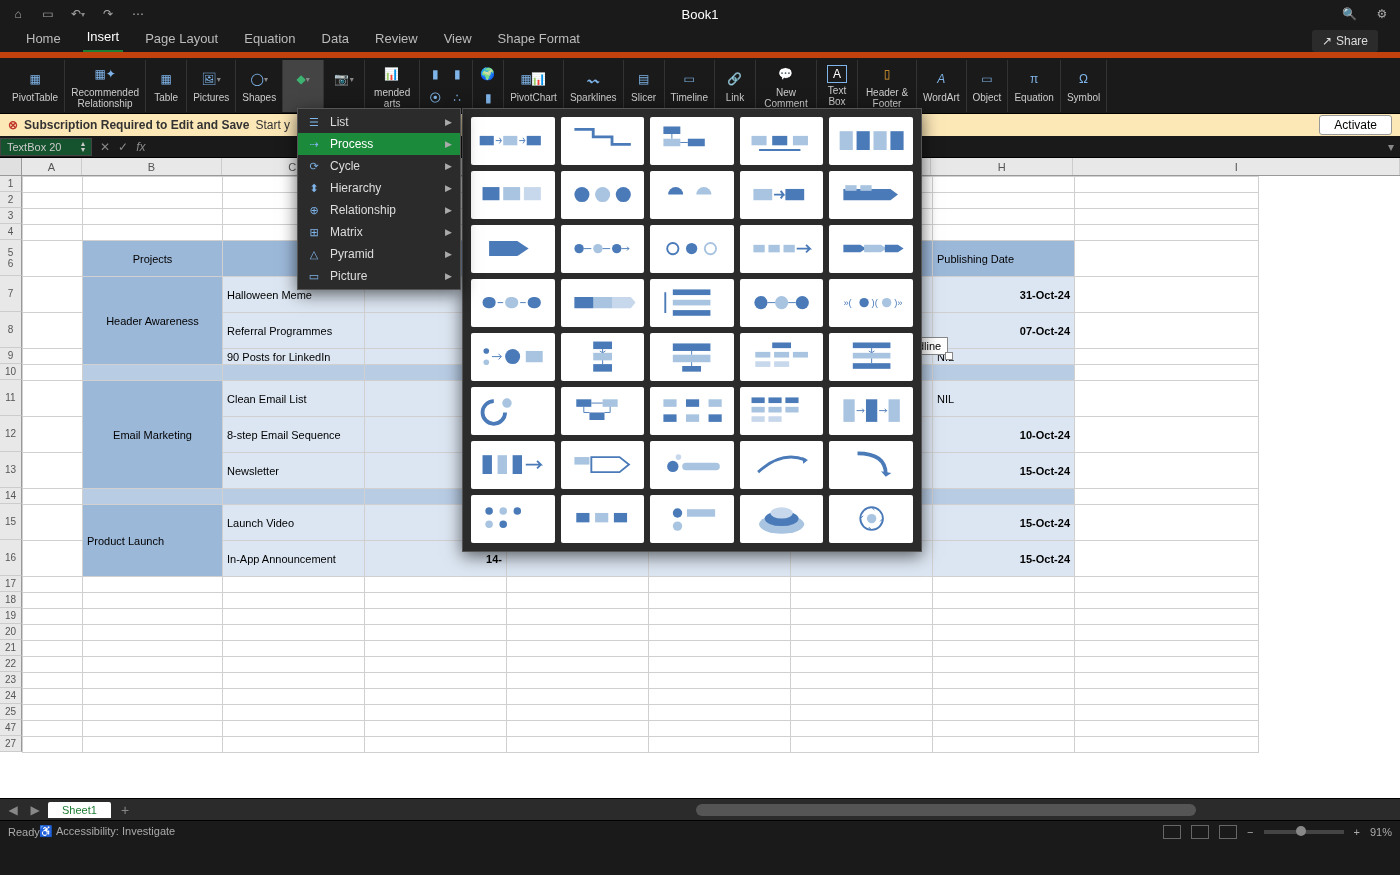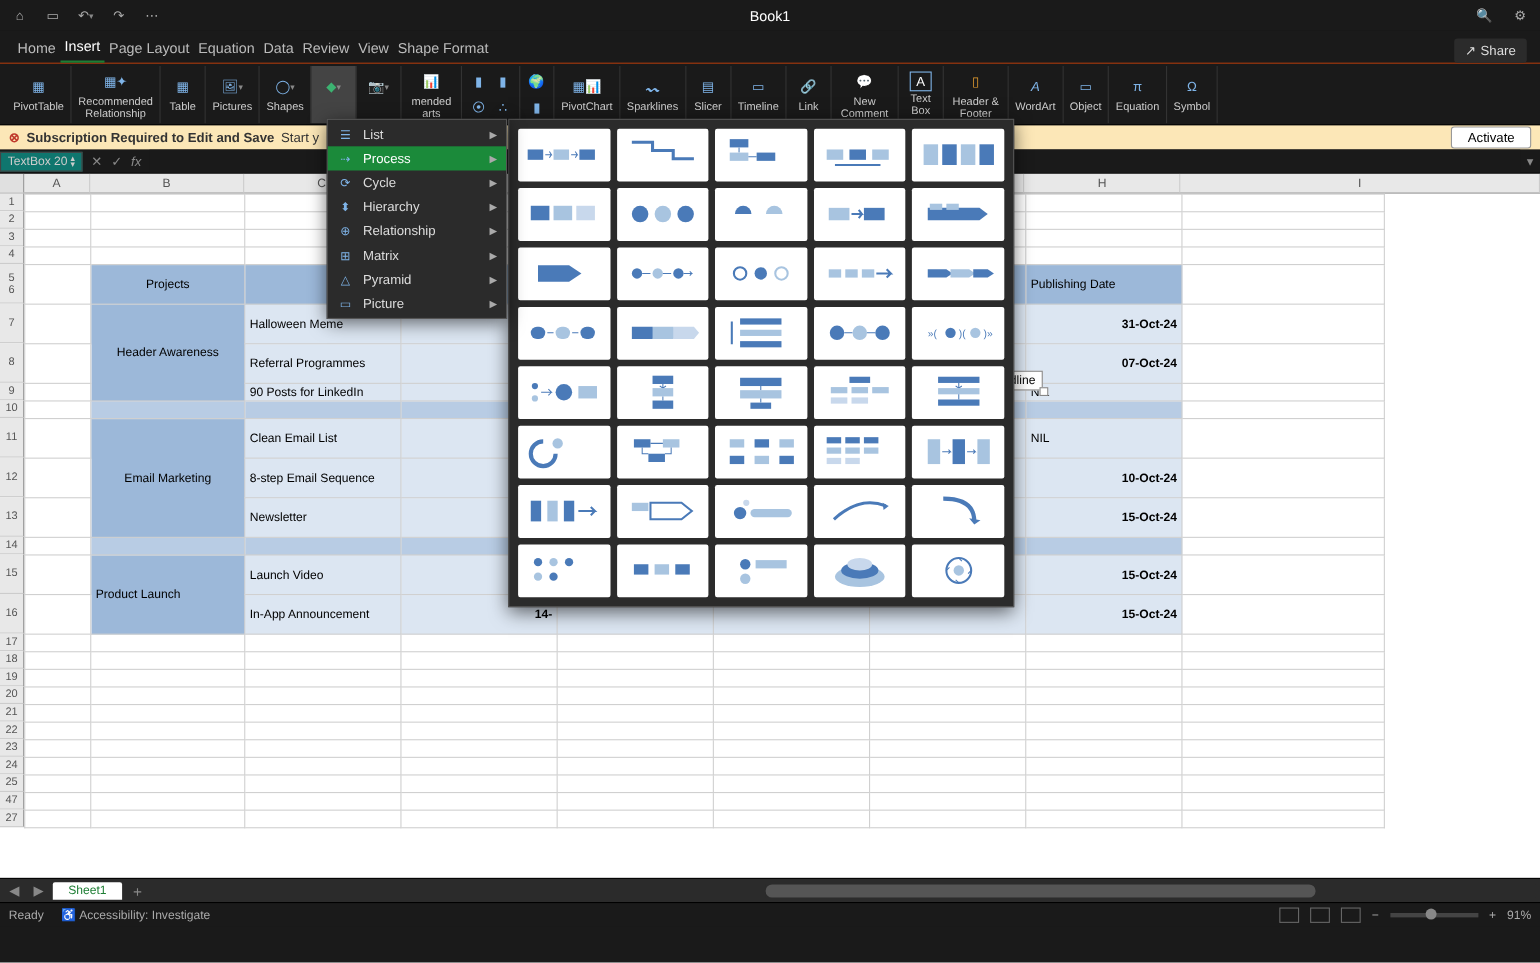--- a/index.html
+++ b/index.html
@@ -6,41 +6,41 @@
 body { background:#1a1a1a; color:#d0d0d0; font-size:12px; overflow:hidden; width:1400px; height:875px; position:relative; }
 
 
 .titlebar { height:28px; background:#1a1a1a; display:flex; align-items:center; padding:0 8px; position:relative; }
 .titlebar .qat { display:flex; gap:10px; align-items:center; }
 .titlebar .qat-icon { width:20px; height:20px; color:#aaa; display:flex; align-items:center; justify-content:center; cursor:pointer; }
 .titlebar .title { position:absolute; left:50%; transform:translateX(-50%); font-size:13px; color:#fff; font-weight:500; }
 .titlebar .right { margin-left:auto; display:flex; gap:12px; }
 
 
-.tabrow { height:30px; background:#1a1a1a; display:flex; align-items:flex-end; padding:0 12px; border-bottom:1px solid #c2410c; }
+.tabrow { height:30px; background:#1a1a1a; display:flex; align-items:flex-end; padding:0 22px; gap:18px; border-bottom:6px solid #c2410c; }
 .tab { padding:4px 4px 6px; color:#bbb; font-size:13px; cursor:pointer; }
 .tab.active { color:#fff; border-bottom:2px solid #1e7e34; font-weight:500; }
 .tabrow .share { margin-left:auto; background:#2b2b2b; padding:4px 10px; border-radius:3px; font-size:12px; color:#ddd; display:flex; align-items:center; gap:4px; }
 
 
 .ribbon { height:56px; background:#1a1a1a; display:flex; align-items:center; padding:0 6px; gap:0; border-bottom:1px solid #000; }
 .rgroup { display:flex; flex-direction:column; align-items:center; justify-content:center; padding:2px 6px; height:52px; gap:2px; border-right:1px solid #333; }
 .rgroup-row { display:flex; gap:4px; align-items:center; }
 .rgroup .ricon { width:28px; height:22px; display:flex; align-items:center; justify-content:center; color:#7fb4e8; }
 .rgroup .rlabel { font-size:10px; color:#ccc; text-align:center; line-height:1.1; }
 .chev { font-size:8px; color:#888; }
 
 
 .subbar { height:22px; background:#fce7b7; color:#333; display:flex; align-items:center; padding:0 8px; font-size:12px; }
 .subbar .close-x { color:#c0392b; margin-right:6px; font-weight:bold; cursor:pointer; }
 .subbar .activate { margin-left:auto; background:#fff; border:1px solid #999; padding:2px 14px; border-radius:3px; cursor:pointer; font-size:12px; }
 
 
 .fbar { height:22px; background:#1a1a1a; display:flex; align-items:center; border-bottom:1px solid #000; }
-.namebox { width:75px; background:#0f766e; color:#ccc; padding:2px 6px; font-size:11px; border:1px solid #444; display:flex; align-items:center; justify-content:space-between; }
+.namebox { width:92px; background:#14532d; color:#ccc; padding:2px 6px; font-size:11px; border:1px solid #444; display:flex; align-items:center; justify-content:space-between; }
 .fbar .fx-ctrl { display:flex; gap:8px; padding:0 8px; color:#888; font-size:12px; }
 .fbar .fx-input { flex:1; background:#1a1a1a; height:100%; }
 .fbar .expand { padding:0 6px; color:#888; }
 
 
 .sheet { position:relative; background:#fff; height:640px; overflow:hidden; }
 .colhead { display:flex; height:18px; background:#e8e8e8; border-bottom:1px solid #999; }
 .corner { width:22px; background:#e0e0e0; border-right:1px solid #999; }
 .ch { border-right:1px solid #ccc; text-align:center; font-size:11px; color:#555; display:flex; align-items:center; justify-content:center; }
 .ch-a{width:60px}.ch-b{width:140px}.ch-c{width:142px}.ch-d{width:142px}.ch-e{width:142px}.ch-f{width:142px}.ch-g{width:142px}.ch-h{width:142px}.ch-i{width:327px}
@@ -79,21 +79,21 @@
 
 
 .sheettabs { height:22px; background:#2b2b2b; display:flex; align-items:center; padding:0 4px; gap:4px; border-top:1px solid #000; }
 .navarr { width:18px; text-align:center; color:#888; cursor:pointer; }
 .stab { background:#fff; color:#1e7e34; padding:2px 14px; font-size:11px; border-radius:2px 2px 0 0; }
 .addsheet { color:#888; padding:0 6px; cursor:pointer; font-size:14px; }
 .hscroll { margin-left:auto; width:700px; height:12px; background:#2b2b2b; position:relative; }
 .hscroll-thumb{position:absolute;left:0;width:500px;top:0;bottom:0;background:#555;border-radius:6px}
 
 
-.status { height:22px; background:#1a1a1a; display:flex; align-items:center; padding:0 8px; gap:16px; font-size:11px; color:#aaa; border-top:1px solid #000; }
+.status { height:22px; background:#1a1a1a; display:flex; align-items:center; padding:0 8px; font-size:11px; color:#aaa; border-top:1px solid #000; }
 .status .right { margin-left:auto; display:flex; align-items:center; gap:10px; }
 .viewbtn { width:18px; height:14px; border:1px solid #666; }
 .zoomslider { width:80px; height:4px; background:#444; position:relative; }
 .zoomslider::after{content:"";position:absolute;left:40%;top:-4px;width:10px;height:10px;border-radius:50%;background:#888}
 </style>
 </head>
 <body>
 
 <div class="titlebar">
   <div class="qat">

